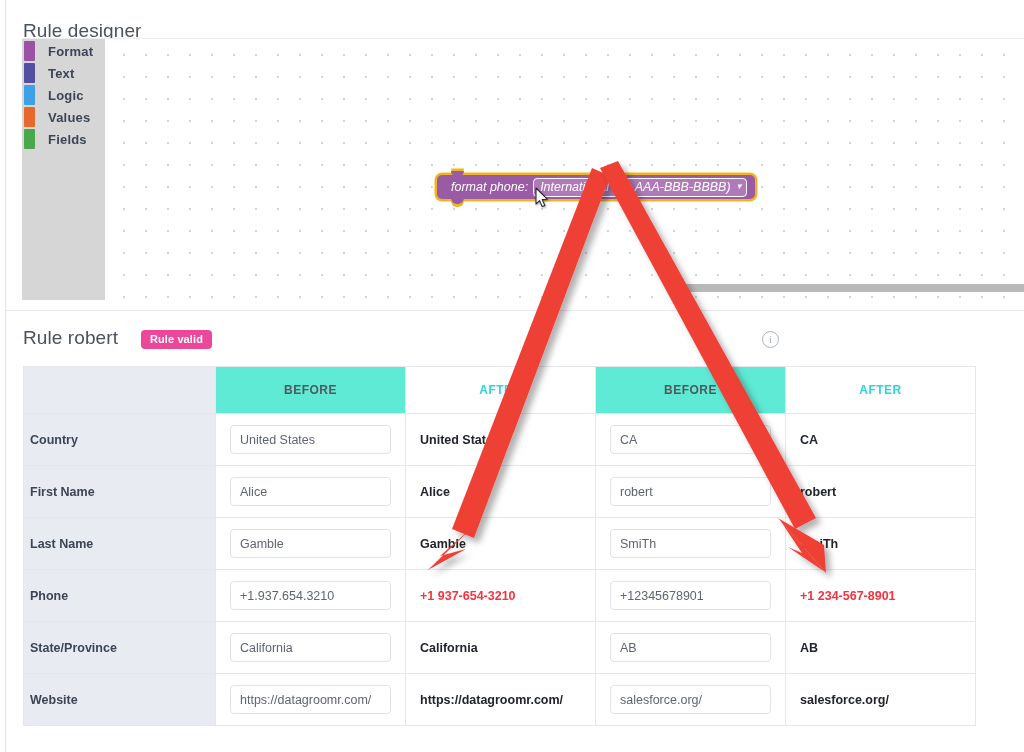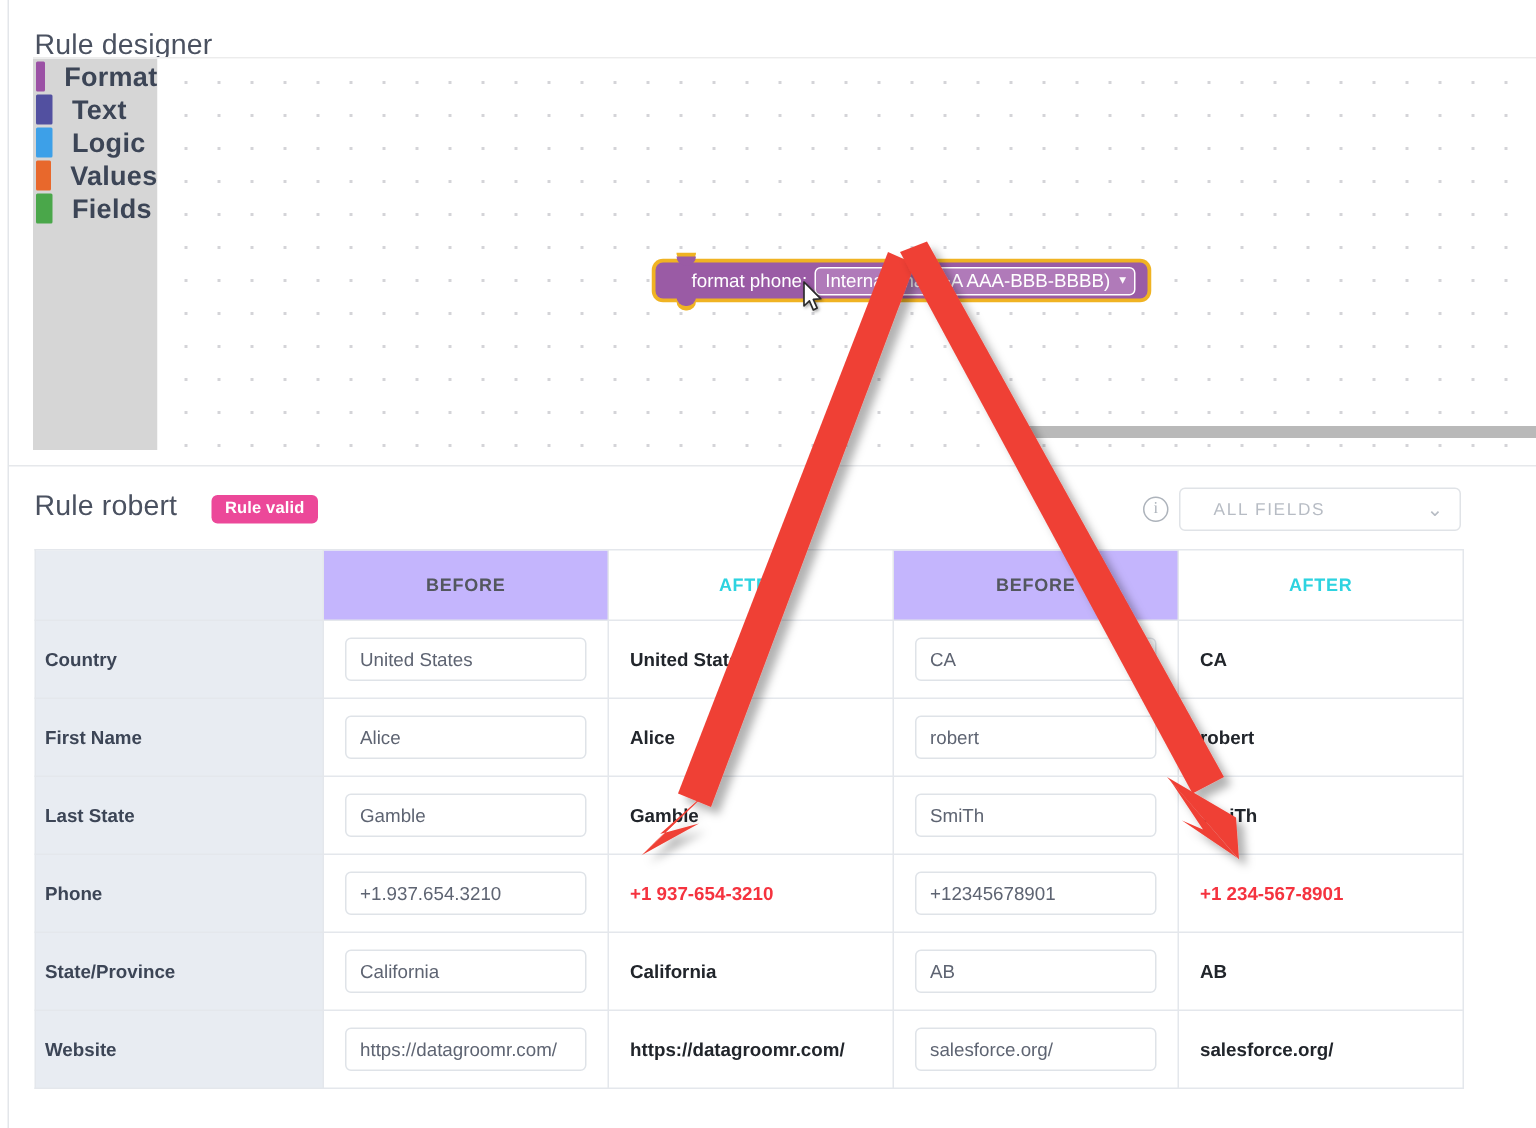--- a/index.html
+++ b/index.html
@@ -53,21 +53,21 @@
     margin-top: 2px;
     display: flex; align-items: center;
   }
   .palette-swatch {
     width: 11px; height: 20px;
     margin-left: 2px;
     border-radius: 1px;
   }
   .palette-label {
     margin-left: 13px;
-    font-size: 18px;
+    font-size: 13px;
     font-weight: bold;
     color: #3c4556;
     letter-spacing: .2px;
   }
 
   .canvas {
     position: absolute;
     left: 83px; top: 0;
     width: 919px; height: 262px;
     background-color: #ffffff;
@@ -76,25 +76,26 @@
     background-position: 8px 5px;
   }
 
   
   .block {
     position: absolute;
     left: 415px; top: 136px;
     height: 24px;
     display: flex;
     align-items: center;
-    padding: 0 8px 0 24px;
+    padding: 0 8px 0 14px;
     background: #9a5ba5;
     border-radius: 5px;
     box-shadow: 0 0 0 2.5px #f0b323;
     z-index: 4;
+    font-style: italic;
   }
   .block::before, .block::after {
     content: "";
     position: absolute;
     width: 13px; height: 6px;
     background: #9a5ba5;
     left: 14px;
   }
   .block::before { top: -4px; border-radius: 0 0 7px 7px; box-shadow: 0 -2.5px 0 0 #f0b323; }
   .block::after  { bottom: -5px; border-radius: 0 0 7px 7px; box-shadow: 0 3px 0 0 #f0b323; }
@@ -219,21 +220,21 @@
     vertical-align: middle;
   }
   .preview-table th {
     font-size: 12px;
     font-weight: bold;
     letter-spacing: .5px;
     text-align: center;
     height: 47px;
   }
   th.col-label { width: 192px; background: #e8ecf2; }
-  th.col-before { width: 190px; background: #c4b5fd; color: #53575e; }
+  th.col-before { width: 190px; background: #5eead4; color: #53575e; }
   th.col-after  { width: 190px; background: #ffffff; color: #2ed3e0; }
   td.cell-label {
     background: #e8ecf2;
     font-size: 12.5px;
     font-weight: bold;
     color: #3c4556;
     padding-left: 6px;
   }
   td.cell-before { background: #ffffff; }
   td.cell-after  {
@@ -319,24 +320,20 @@
   </div>
 
   <div class="section-divider"></div>
 
   <div class="section-title" id="preview-title">Rule robert</div>
 
   <div class="badge">Rule valid</div>
 
   <div class="info-icon">i</div>
 
-  <div class="field-select">
-    <span class="fs-label">ALL FIELDS</span>
-    <span class="fs-caret">⌄</span>
-  </div>
 
   <table class="preview-table">
     <thead>
       <tr>
         <th class="col-label"></th>
         <th class="col-before">BEFORE</th>
         <th class="col-after">AFTER</th>
         <th class="col-before">BEFORE</th>
         <th class="col-after">AFTER</th>
       </tr>
@@ -358,21 +355,21 @@
           <td class="cell-before">
             <div class="fakeinput">Alice</div>
           </td>
           <td class="cell-after">Alice</td>
           <td class="cell-before">
             <div class="fakeinput">robert</div>
           </td>
           <td class="cell-after">robert</td>
         </tr>
         <tr>
-          <td class="cell-label">Last State</td>
+          <td class="cell-label">Last Name</td>
           <td class="cell-before">
             <div class="fakeinput">Gamble</div>
           </td>
           <td class="cell-after">Gamble</td>
           <td class="cell-before">
             <div class="fakeinput">SmiTh</div>
           </td>
           <td class="cell-after">SmiTh</td>
         </tr>
         <tr>

